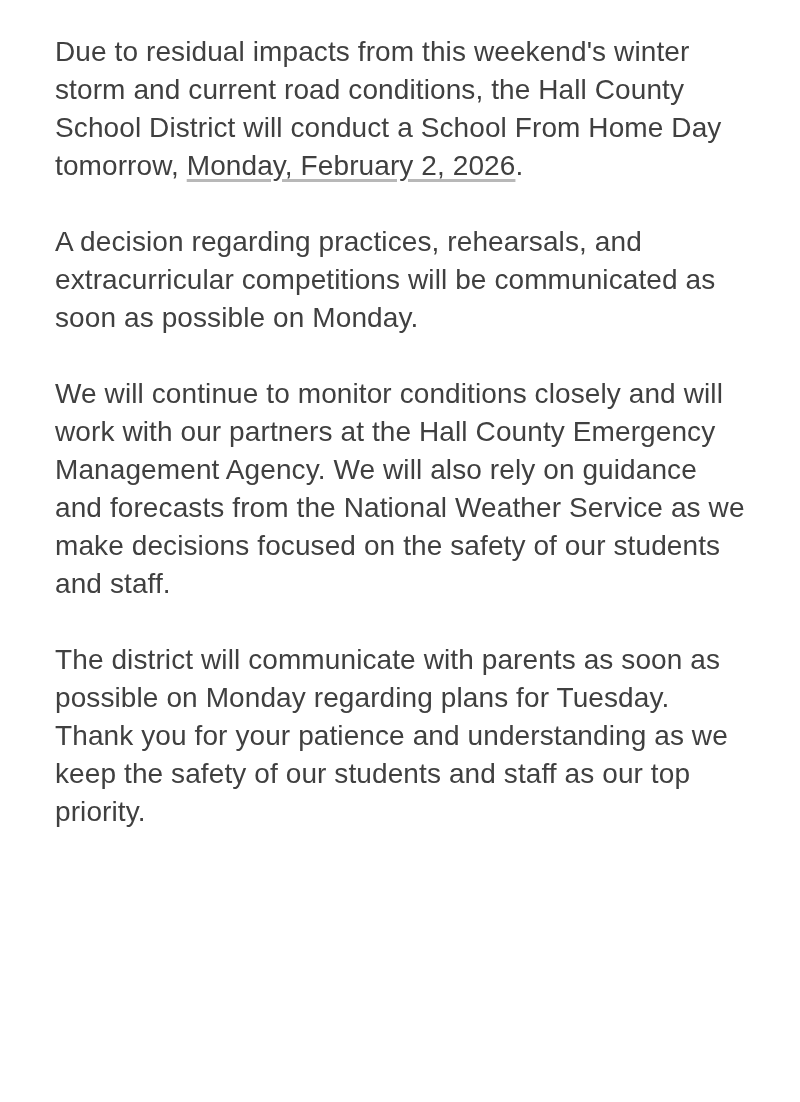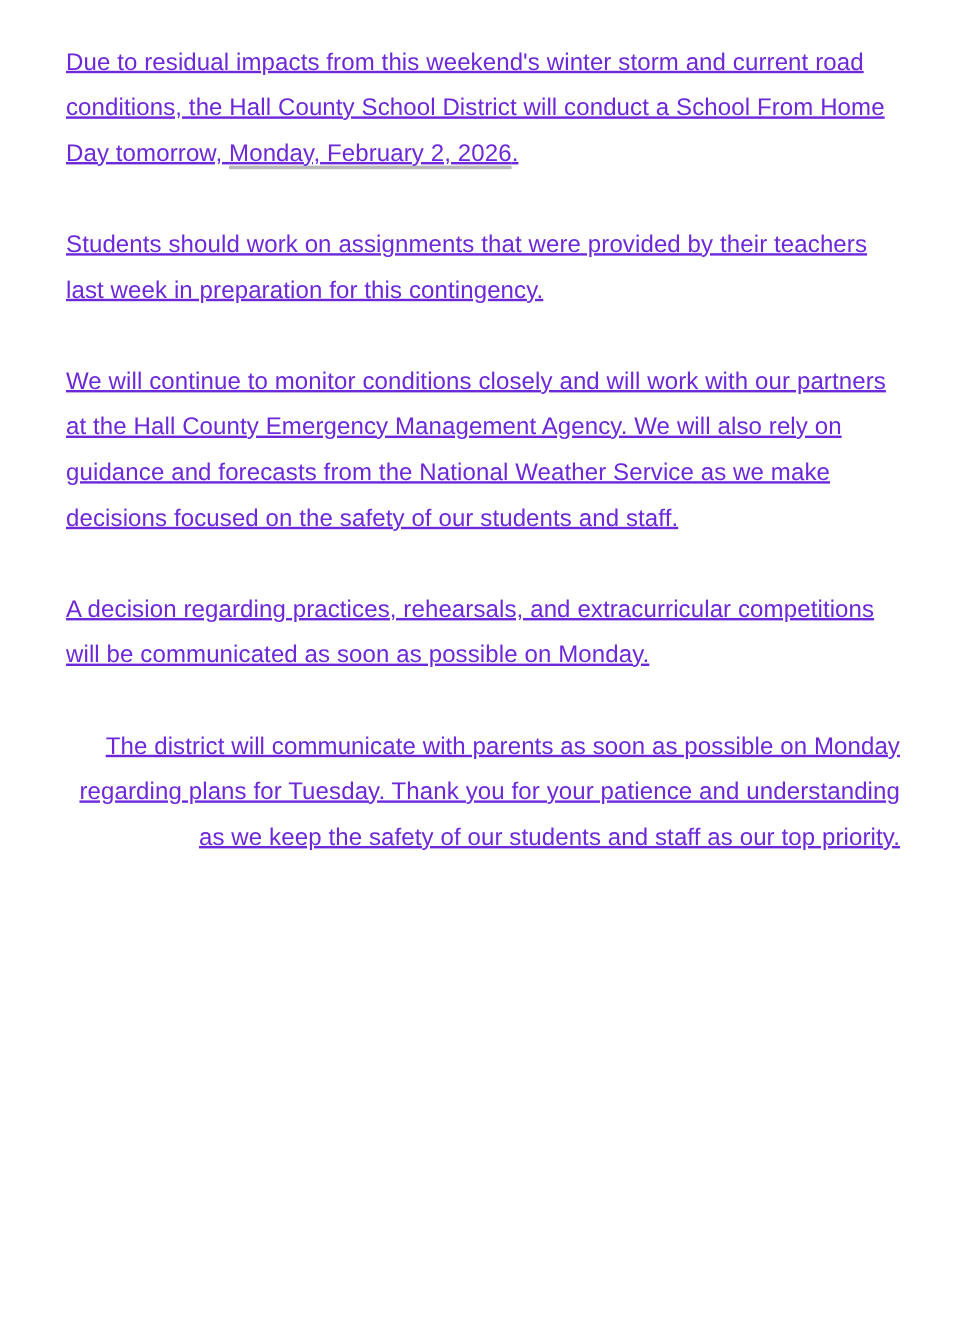--- a/index.html
+++ b/index.html
@@ -15,44 +15,41 @@
   }
   .page {
     box-sizing: border-box;
     width: 800px;
     height: 1102px;
     padding: 33px 50px 0 55px;
     background: #ffffff;
   }
   .announcement {
     max-width: 695px;
-    color: #6d28d9;
-    font-size: 20px;
+    color: #404040;
+    font-size: 28px;
     line-height: 38px;
     letter-spacing: 0.1px;
-    text-decoration: underline;
   }
   .announcement p {
     margin: 0 0 38px 0;
   }
   .announcement p:last-child {
     margin-bottom: 0;
-    text-align: right;
   }
   .underline {
     text-decoration: underline;
     text-decoration-color: #b8b8b8;
     text-decoration-thickness: 2.5px;
     text-underline-offset: 4px;
   }
 </style>
 </head>
 <body>
 
 <div class="page">
   <div class="announcement">
       <p><span>Due to residual impacts from this weekend's winter storm and current road conditions, the Hall County School District will conduct a School From Home Day tomorrow, </span><span class="underline">Monday, February 2, 2026</span><span>.</span></p>
-      <p><span>Students should work on assignments that were provided by their teachers last week in preparation for this contingency.</span></p>
+      <p><span>A decision regarding practices, rehearsals, and extracurricular competitions will be communicated as soon as possible on Monday.</span></p>
       <p><span>We will continue to monitor conditions closely and will work with our partners at the Hall County Emergency Management Agency. We will also rely on guidance and forecasts from the National Weather Service as we make decisions focused on the safety of our students and staff.</span></p>
-      <p><span>A decision regarding practices, rehearsals, and extracurricular competitions will be communicated as soon as possible on Monday.</span></p>
       <p><span>The district will communicate with parents as soon as possible on Monday regarding plans for Tuesday. Thank you for your patience and understanding as we keep the safety of our students and staff as our top priority.</span></p>
     </div>
 </div>
 
 </body></html>

